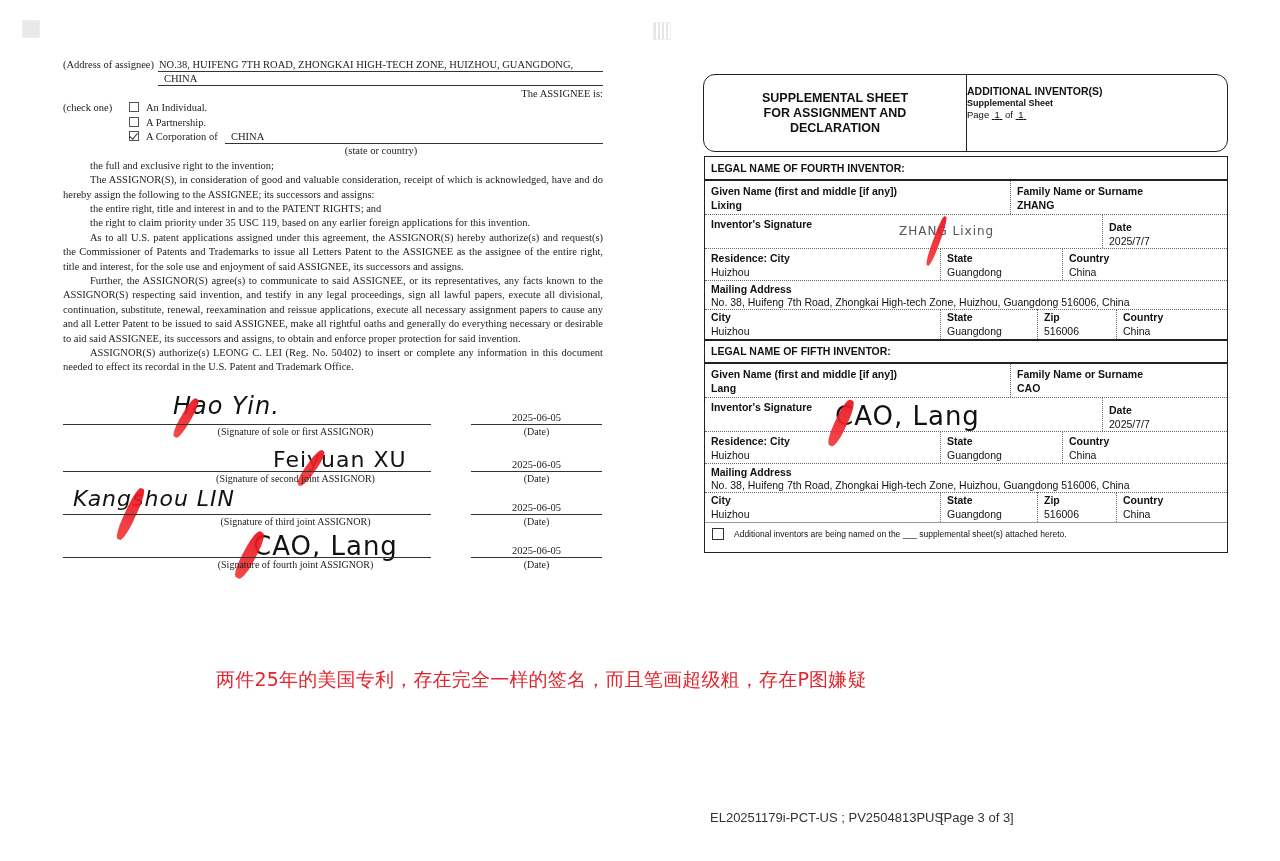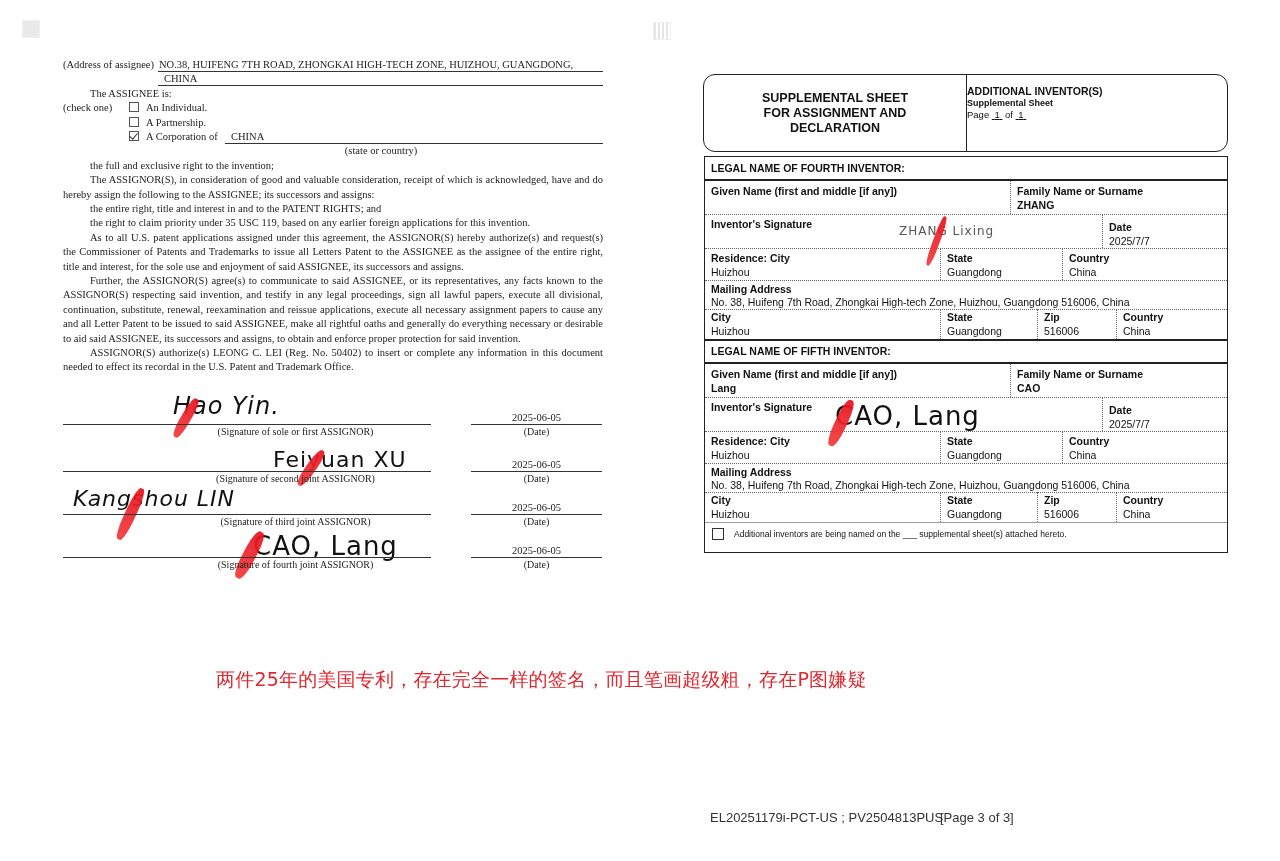--- a/index.html
+++ b/index.html
@@ -5,21 +5,21 @@
   html, body { margin:0; padding:0; }
   body { width:1280px; height:861px; background:#ffffff; position:relative; overflow:hidden; font-family:"Liberation Serif", serif; color:#222; }
   .abs { position:absolute; }
   .corner-mark { position:absolute; width:16px; height:16px; background:#e9e9e9; border:1px solid #efefef; }
   .corner-mark.grid { background:repeating-linear-gradient(90deg,#e6e6e6 0 2px,#fff 2px 4px), #eee; }
 
   
   .left { position:absolute; left:63px; top:58px; width:540px; font-size:10.5px; line-height:14.4px; }
   .row { position:relative; height:14.4px; white-space:nowrap; }
   .fill { position:absolute; left:95px; right:0; top:0; border-bottom:1px solid #333; padding-left:6px; height:13px;}
-  .indent { padding-left:27px; }
+  .indent { padding-left:27px;text-align:right; }
   .indent2 { padding-left:66px; }
   .chk { display:inline-block; width:8px; height:8px; border:1px solid #555; margin-right:7px; vertical-align:-1px; position:relative; }
   .chk.on::after { content:""; position:absolute; left:1px; top:-1px; width:4px; height:7px; border-right:1.5px solid #333; border-bottom:1.5px solid #333; transform:rotate(40deg); }
   .para { text-align:justify; }
   .para p { margin:0; }
   .para .ti { text-indent:27px; }
   .sig-block { position:absolute; left:63px; width:540px; height:43px; }
   .sig-line { position:absolute; left:0; width:368px; top:26px; border-top:1px solid #333; }
   .date-line { position:absolute; left:408px; width:131px; top:26px; border-top:1px solid #333; }
   .sig-cap { position:absolute; left:0; width:465px; top:28px; text-align:center; font-size:10px; }
@@ -146,20 +146,21 @@
     </div>
   </div>
 
   <div class="box" style="top:156px;height:182px;border-bottom:none">
     <div class="sec thick" style="top:0;height:22px">
       <div class="title-row">LEGAL NAME OF FOURTH INVENTOR:</div>
     </div>
     <div class="sec" style="top:24px;height:33px">
       <div class="cell first" style="left:0;width:305px">
           <div class="lbl">Given Name (first and middle [if any])</div>
+          <div class="val b">Lixing</div>
         </div>
       <div class="cell" style="left:305px;right:0">
           <div class="lbl">Family Name or Surname</div>
           <div class="val b">ZHANG</div>
         </div>
     </div>
     <div class="sec" style="top:57px;height:34px">
       <div class="cell first" style="left:0;width:397px">
           <div class="lbl">Inventor's Signature</div>
         <div class="hand" style="left:194px;top:10px;font-size:12px;font-style:normal;color:#555">ZHANG Lixing</div>

